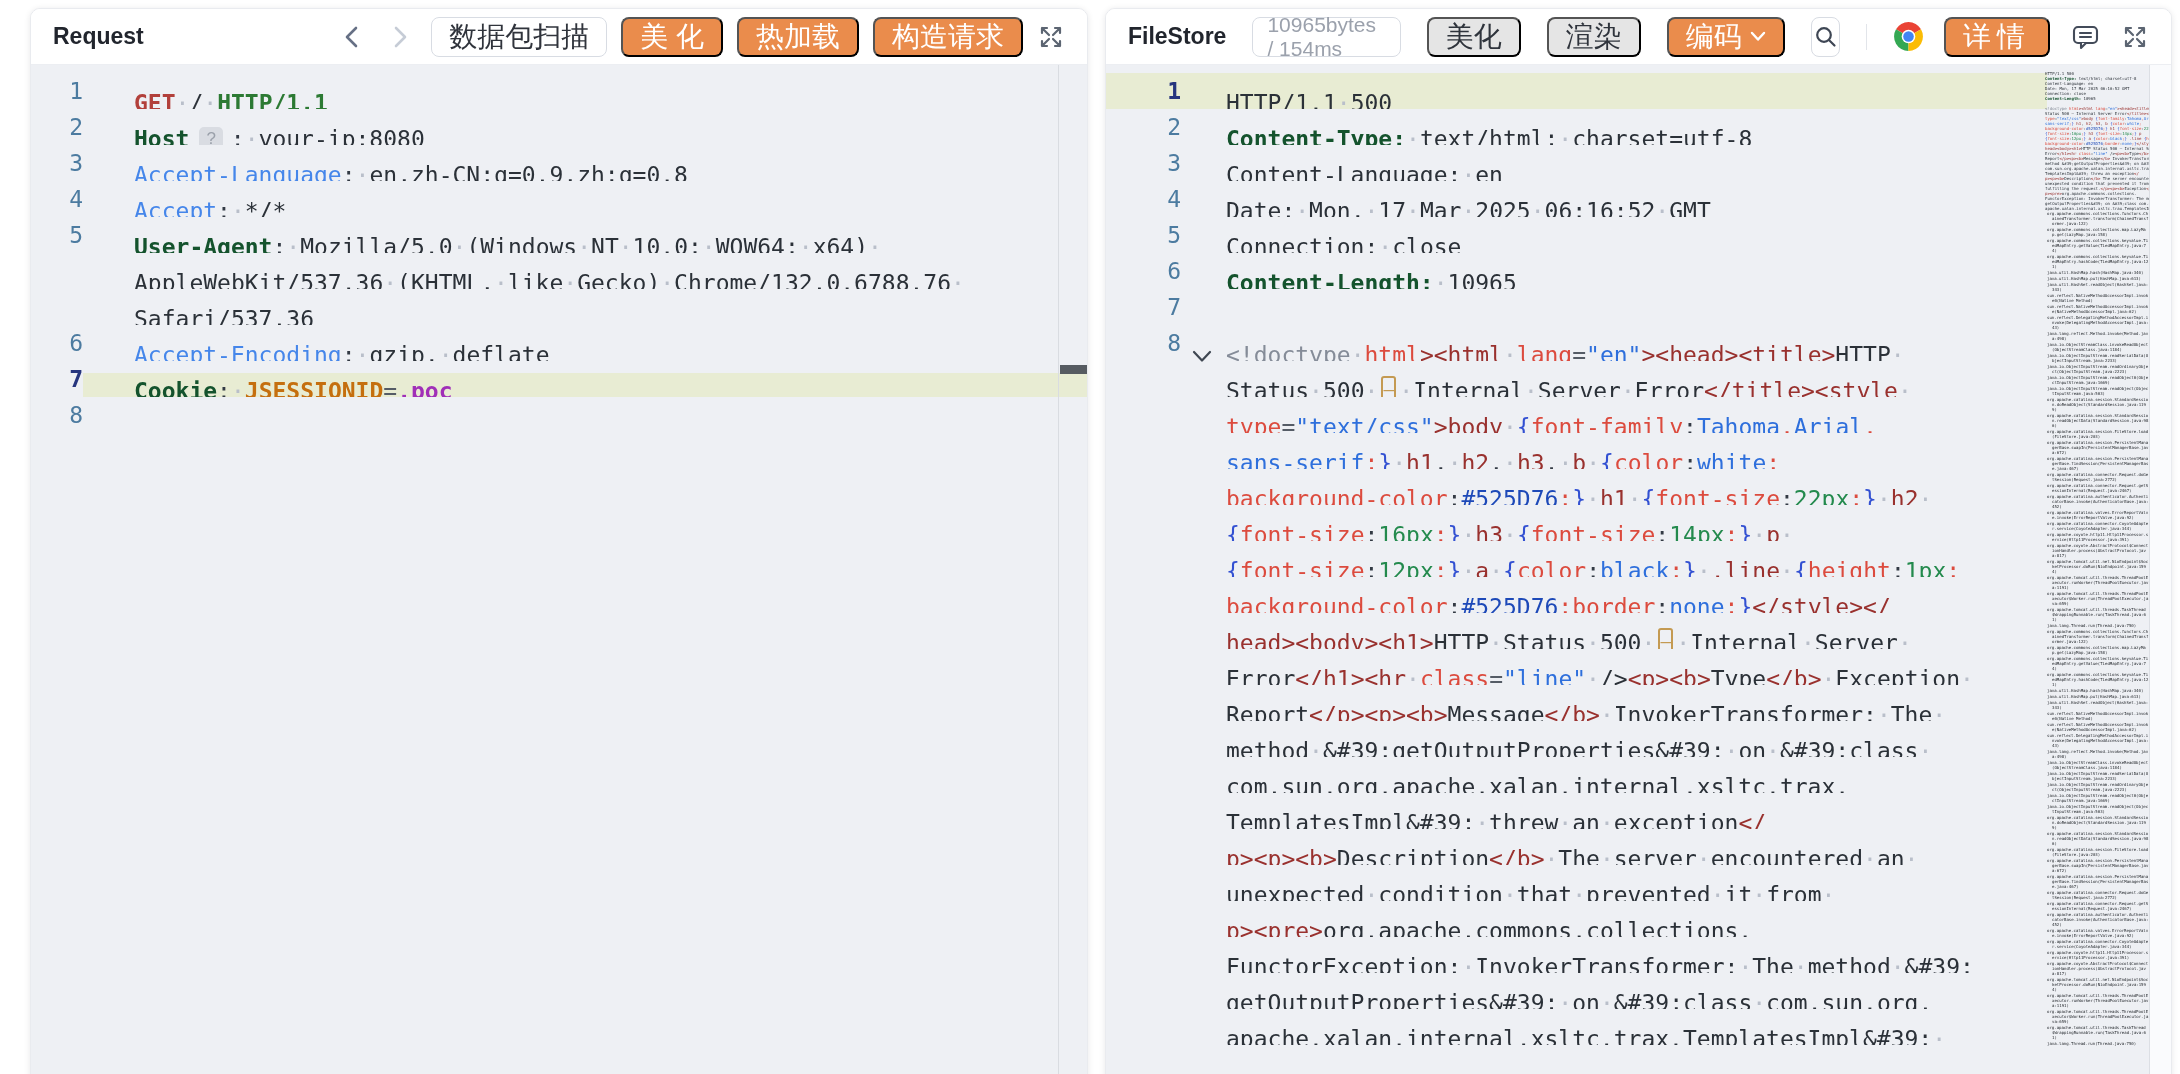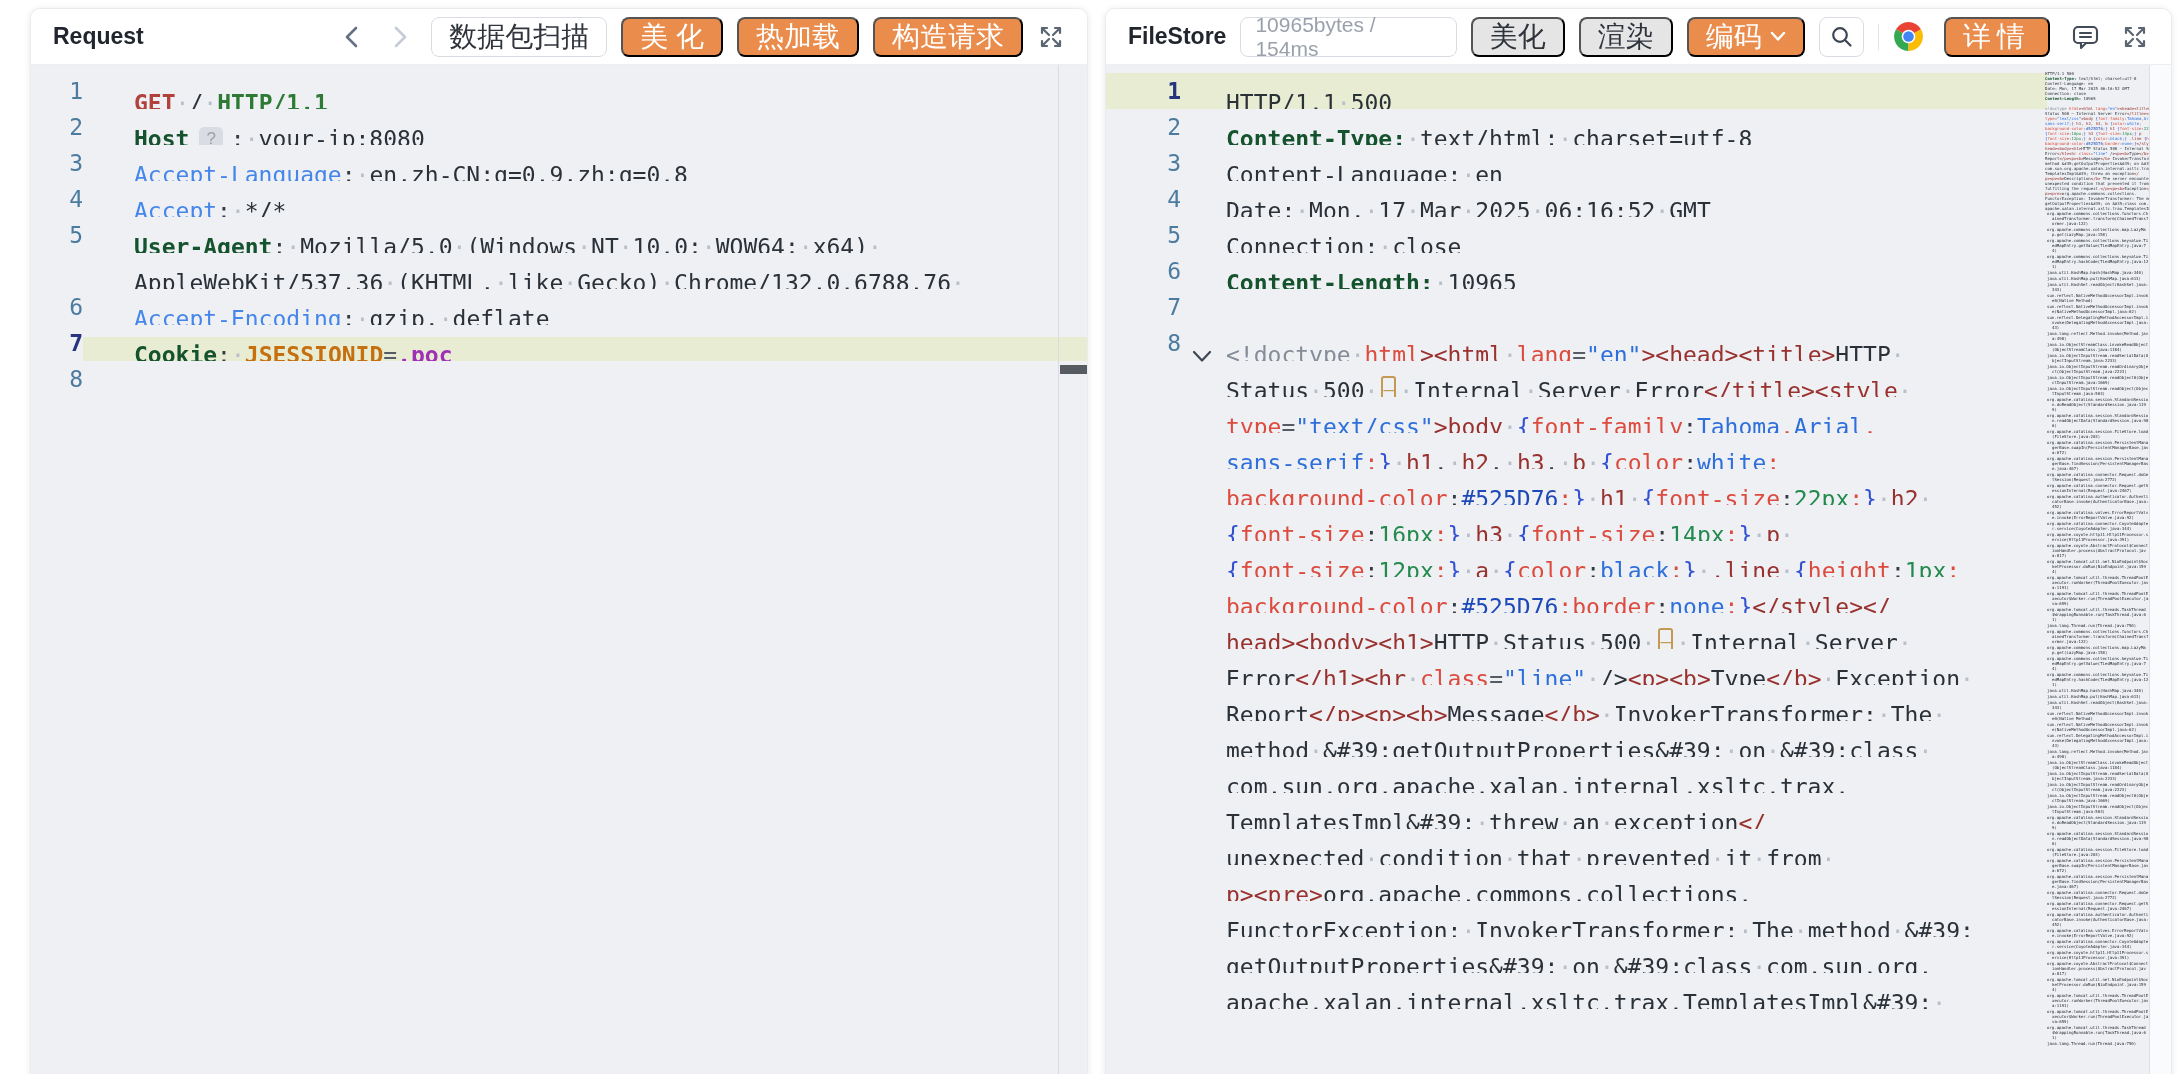--- a/index.html
+++ b/index.html
@@ -6,21 +6,21 @@
   html,body { width:2180px; height:1074px; background:#ffffff; overflow:hidden;
     font-family:"Liberation Sans","DejaVu Sans",sans-serif; }
 
   .card { position:absolute; top:8px; height:1100px; background:#fff;
     border:1px solid #e9ebef; border-radius:10px; overflow:hidden;
     box-shadow:0 1px 6px rgba(30,34,40,.10); }
   .card.left  { left:30px;  width:1058px; }
   .card.right { left:1105px; width:1067px; }
 
   .card-header { height:56px; background:#fff; border-bottom:1px solid #eceef2;
-    display:flex; align-items:center; padding:0 22px; gap:14px; }
+    display:flex; align-items:center; padding:0 22px; gap:26px; }
   .panel-title { font-size:23px; font-weight:600; color:#21252d; }
   .hgroup-right { margin-left:auto; display:flex; align-items:center; gap:14px; }
 
   .btn { height:40px; display:inline-flex; align-items:center; justify-content:center;
     padding:0 17px; border-radius:8px; font-size:28px; cursor:pointer; white-space:nowrap; }
   .btn-orange { background:#ea8c4c; color:#fff; }
   .btn-white  { background:#fff; color:#30343c; border:1px solid #d8dce3; }
   .btn-gray   { background:#e5e5e5; color:#2f343c; }
   .pill { height:40px; display:inline-flex; align-items:center; padding:0 14px;
     border:1px solid #d8dce3; border-radius:8px; font-size:21px; color:#9ba1ac; }
@@ -109,20 +109,21 @@
     </div>
   </div>
   <div class="code-area">
     <div id="req-rows">
         <div class="crow"><span class="gut">1</span><span class="linebox"><span class="tk-meth">GET</span><span class="tk-txt"><span class="sp">·</span>/<span class="sp">·</span></span><span class="tk-ver">HTTP/1.1</span></span></div>
         <div class="crow"><span class="gut">2</span><span class="linebox"><span class="tk-hdrb">Host</span><span class="hbadge">?</span><span class="tk-pn">:<span class="sp">·</span></span><span class="tk-txt">your-ip:8080</span></span></div>
         <div class="crow"><span class="gut">3</span><span class="linebox"><span class="tk-hdr">Accept-Language</span><span class="tk-pn">:<span class="sp">·</span></span><span class="tk-txt">en,zh-CN;q=0.9,zh;q=0.8</span></span></div>
         <div class="crow"><span class="gut">4</span><span class="linebox"><span class="tk-hdr">Accept</span><span class="tk-pn">:<span class="sp">·</span></span><span class="tk-txt">*/*</span></span></div>
         <div class="crow"><span class="gut">5</span><span class="linebox"><span class="tk-hdrb">User-Agent</span><span class="tk-pn">:<span class="sp">·</span></span><span class="tk-txt">Mozilla/5.0<span class="sp">·</span>(Windows<span class="sp">·</span>NT<span class="sp">·</span>10.0;<span class="sp">·</span>WOW64;<span class="sp">·</span>x64)<span class="sp">·</span></span></span></div>
         <div class="crow"><span class="gut"></span><span class="linebox"><span class="tk-txt">AppleWebKit/537.36<span class="sp">·</span>(KHTML,<span class="sp">·</span>like<span class="sp">·</span>Gecko)<span class="sp">·</span>Chrome/132.0.6788.76<span class="sp">·</span></span></span></div>
+        <div class="crow"><span class="gut"></span><span class="linebox"><span class="tk-txt">Safari/537.36</span></span></div>
         <div class="crow"><span class="gut">6</span><span class="linebox"><span class="tk-hdr">Accept-Encoding</span><span class="tk-pn">:<span class="sp">·</span></span><span class="tk-txt">gzip,<span class="sp">·</span>deflate</span></span></div>
         <div class="crow hl-line"><span class="gut gut-active">7</span><span class="linebox"><span class="tk-hdrb">Cookie</span><span class="tk-pn">:<span class="sp">·</span></span><span class="tk-ck">JSESSIONID</span><span class="tk-eq">=</span><span class="tk-cv">.poc</span></span></div>
         <div class="crow"><span class="gut">8</span><span class="linebox"></span></div>
       </div>
     <div class="vtrack-req">
       <div class="vthumb-req"></div>
     </div>
   </div>
 </div>
 
@@ -193,20 +194,21 @@
         <div class="crow"><span class="gut"></span><span class="linebox"><span class="tk-prop">background-color</span><span class="tk-pn">:</span><span class="tk-hex">#525D76</span><span class="tk-sep">;</span><span class="tk-br">}</span><span class="tk-tag"><span class="sp">·</span>h1<span class="sp">·</span></span><span class="tk-br">{</span><span class="tk-prop">font-size</span><span class="tk-pn">:</span><span class="tk-num">22px</span><span class="tk-sep">;</span><span class="tk-br">}</span><span class="tk-tag"><span class="sp">·</span>h2<span class="sp">·</span></span></span></div>
         <div class="crow"><span class="gut"></span><span class="linebox"><span class="tk-br">{</span><span class="tk-prop">font-size</span><span class="tk-pn">:</span><span class="tk-num">16px</span><span class="tk-sep">;</span><span class="tk-br">}</span><span class="tk-tag"><span class="sp">·</span>h3<span class="sp">·</span></span><span class="tk-br">{</span><span class="tk-prop">font-size</span><span class="tk-pn">:</span><span class="tk-num">14px</span><span class="tk-sep">;</span><span class="tk-br">}</span><span class="tk-tag"><span class="sp">·</span>p<span class="sp">·</span></span></span></div>
         <div class="crow"><span class="gut"></span><span class="linebox"><span class="tk-br">{</span><span class="tk-prop">font-size</span><span class="tk-pn">:</span><span class="tk-num">12px</span><span class="tk-sep">;</span><span class="tk-br">}</span><span class="tk-tag"><span class="sp">·</span>a<span class="sp">·</span></span><span class="tk-br">{</span><span class="tk-prop">color</span><span class="tk-pn">:</span><span class="tk-kw">black</span><span class="tk-sep">;</span><span class="tk-br">}</span><span class="tk-tag"><span class="sp">·</span>.line<span class="sp">·</span></span><span class="tk-br">{</span><span class="tk-prop">height</span><span class="tk-pn">:</span><span class="tk-num">1px</span><span class="tk-sep">;</span></span></div>
         <div class="crow"><span class="gut"></span><span class="linebox"><span class="tk-prop">background-color</span><span class="tk-pn">:</span><span class="tk-hex">#525D76</span><span class="tk-sep">;</span><span class="tk-prop">border</span><span class="tk-pn">:</span><span class="tk-kw">none</span><span class="tk-sep">;</span><span class="tk-br">}</span><span class="tk-tag">&lt;/style&gt;&lt;/</span></span></div>
         <div class="crow"><span class="gut"></span><span class="linebox"><span class="tk-tag">head&gt;&lt;body&gt;&lt;h1&gt;</span><span class="tk-txt">HTTP<span class="sp">·</span>Status<span class="sp">·</span>500<span class="sp">·</span></span><span class="boxchar">–</span><span class="tk-txt"><span class="sp">·</span>Internal<span class="sp">·</span>Server<span class="sp">·</span></span></span></div>
         <div class="crow"><span class="gut"></span><span class="linebox"><span class="tk-txt">Error</span><span class="tk-tag">&lt;/h1&gt;&lt;hr<span class="sp">·</span></span><span class="tk-attr">class</span><span class="tk-eq">=</span><span class="tk-str">"line"</span><span class="tk-txt"><span class="sp">·</span>/&gt;</span><span class="tk-tag">&lt;p&gt;&lt;b&gt;</span><span class="tk-txt">Type</span><span class="tk-tag">&lt;/b&gt;</span><span class="tk-txt"><span class="sp">·</span>Exception<span class="sp">·</span></span></span></div>
         <div class="crow"><span class="gut"></span><span class="linebox"><span class="tk-txt">Report</span><span class="tk-tag">&lt;/p&gt;&lt;p&gt;&lt;b&gt;</span><span class="tk-txt">Message</span><span class="tk-tag">&lt;/b&gt;</span><span class="tk-txt"><span class="sp">·</span>InvokerTransformer:<span class="sp">·</span>The<span class="sp">·</span></span></span></div>
         <div class="crow"><span class="gut"></span><span class="linebox"><span class="tk-txt">method<span class="sp">·</span>&amp;#39;getOutputProperties&amp;#39;<span class="sp">·</span>on<span class="sp">·</span>&amp;#39;class<span class="sp">·</span></span></span></div>
         <div class="crow"><span class="gut"></span><span class="linebox"><span class="tk-txt">com.sun.org.apache.xalan.internal.xsltc.trax.</span></span></div>
         <div class="crow"><span class="gut"></span><span class="linebox"><span class="tk-txt">TemplatesImpl&amp;#39;<span class="sp">·</span>threw<span class="sp">·</span>an<span class="sp">·</span>exception</span><span class="tk-tag">&lt;/</span></span></div>
+        <div class="crow"><span class="gut"></span><span class="linebox"><span class="tk-tag">p&gt;&lt;p&gt;&lt;b&gt;</span><span class="tk-txt">Description</span><span class="tk-tag">&lt;/b&gt;</span><span class="tk-txt"><span class="sp">·</span>The<span class="sp">·</span>server<span class="sp">·</span>encountered<span class="sp">·</span>an<span class="sp">·</span></span></span></div>
         <div class="crow"><span class="gut"></span><span class="linebox"><span class="tk-txt">unexpected<span class="sp">·</span>condition<span class="sp">·</span>that<span class="sp">·</span>prevented<span class="sp">·</span>it<span class="sp">·</span>from<span class="sp">·</span></span></span></div>
         <div class="crow"><span class="gut"></span><span class="linebox"><span class="tk-tag">p&gt;&lt;pre&gt;</span><span class="tk-txt">org.apache.commons.collections.</span></span></div>
         <div class="crow"><span class="gut"></span><span class="linebox"><span class="tk-txt">FunctorException:<span class="sp">·</span>InvokerTransformer:<span class="sp">·</span>The<span class="sp">·</span>method<span class="sp">·</span>&amp;#39;</span></span></div>
         <div class="crow"><span class="gut"></span><span class="linebox"><span class="tk-txt">getOutputProperties&amp;#39;<span class="sp">·</span>on<span class="sp">·</span>&amp;#39;class<span class="sp">·</span>com.sun.org.</span></span></div>
         <div class="crow"><span class="gut"></span><span class="linebox"><span class="tk-txt">apache.xalan.internal.xsltc.trax.TemplatesImpl&amp;#39;<span class="sp">·</span></span></span></div>
       </div>
     <div class="minimap" id="minimap">
         <div class="mrow"><span class="tk-txt">HTTP/1.1 500</span></div>
         <div class="mrow"><span class="tk-hdrb">Content-Type:</span><span class="tk-txt"> text/html; charset=utf-8</span></div>
         <div class="mrow"><span class="tk-txt">Content-Language: en</span></div>

